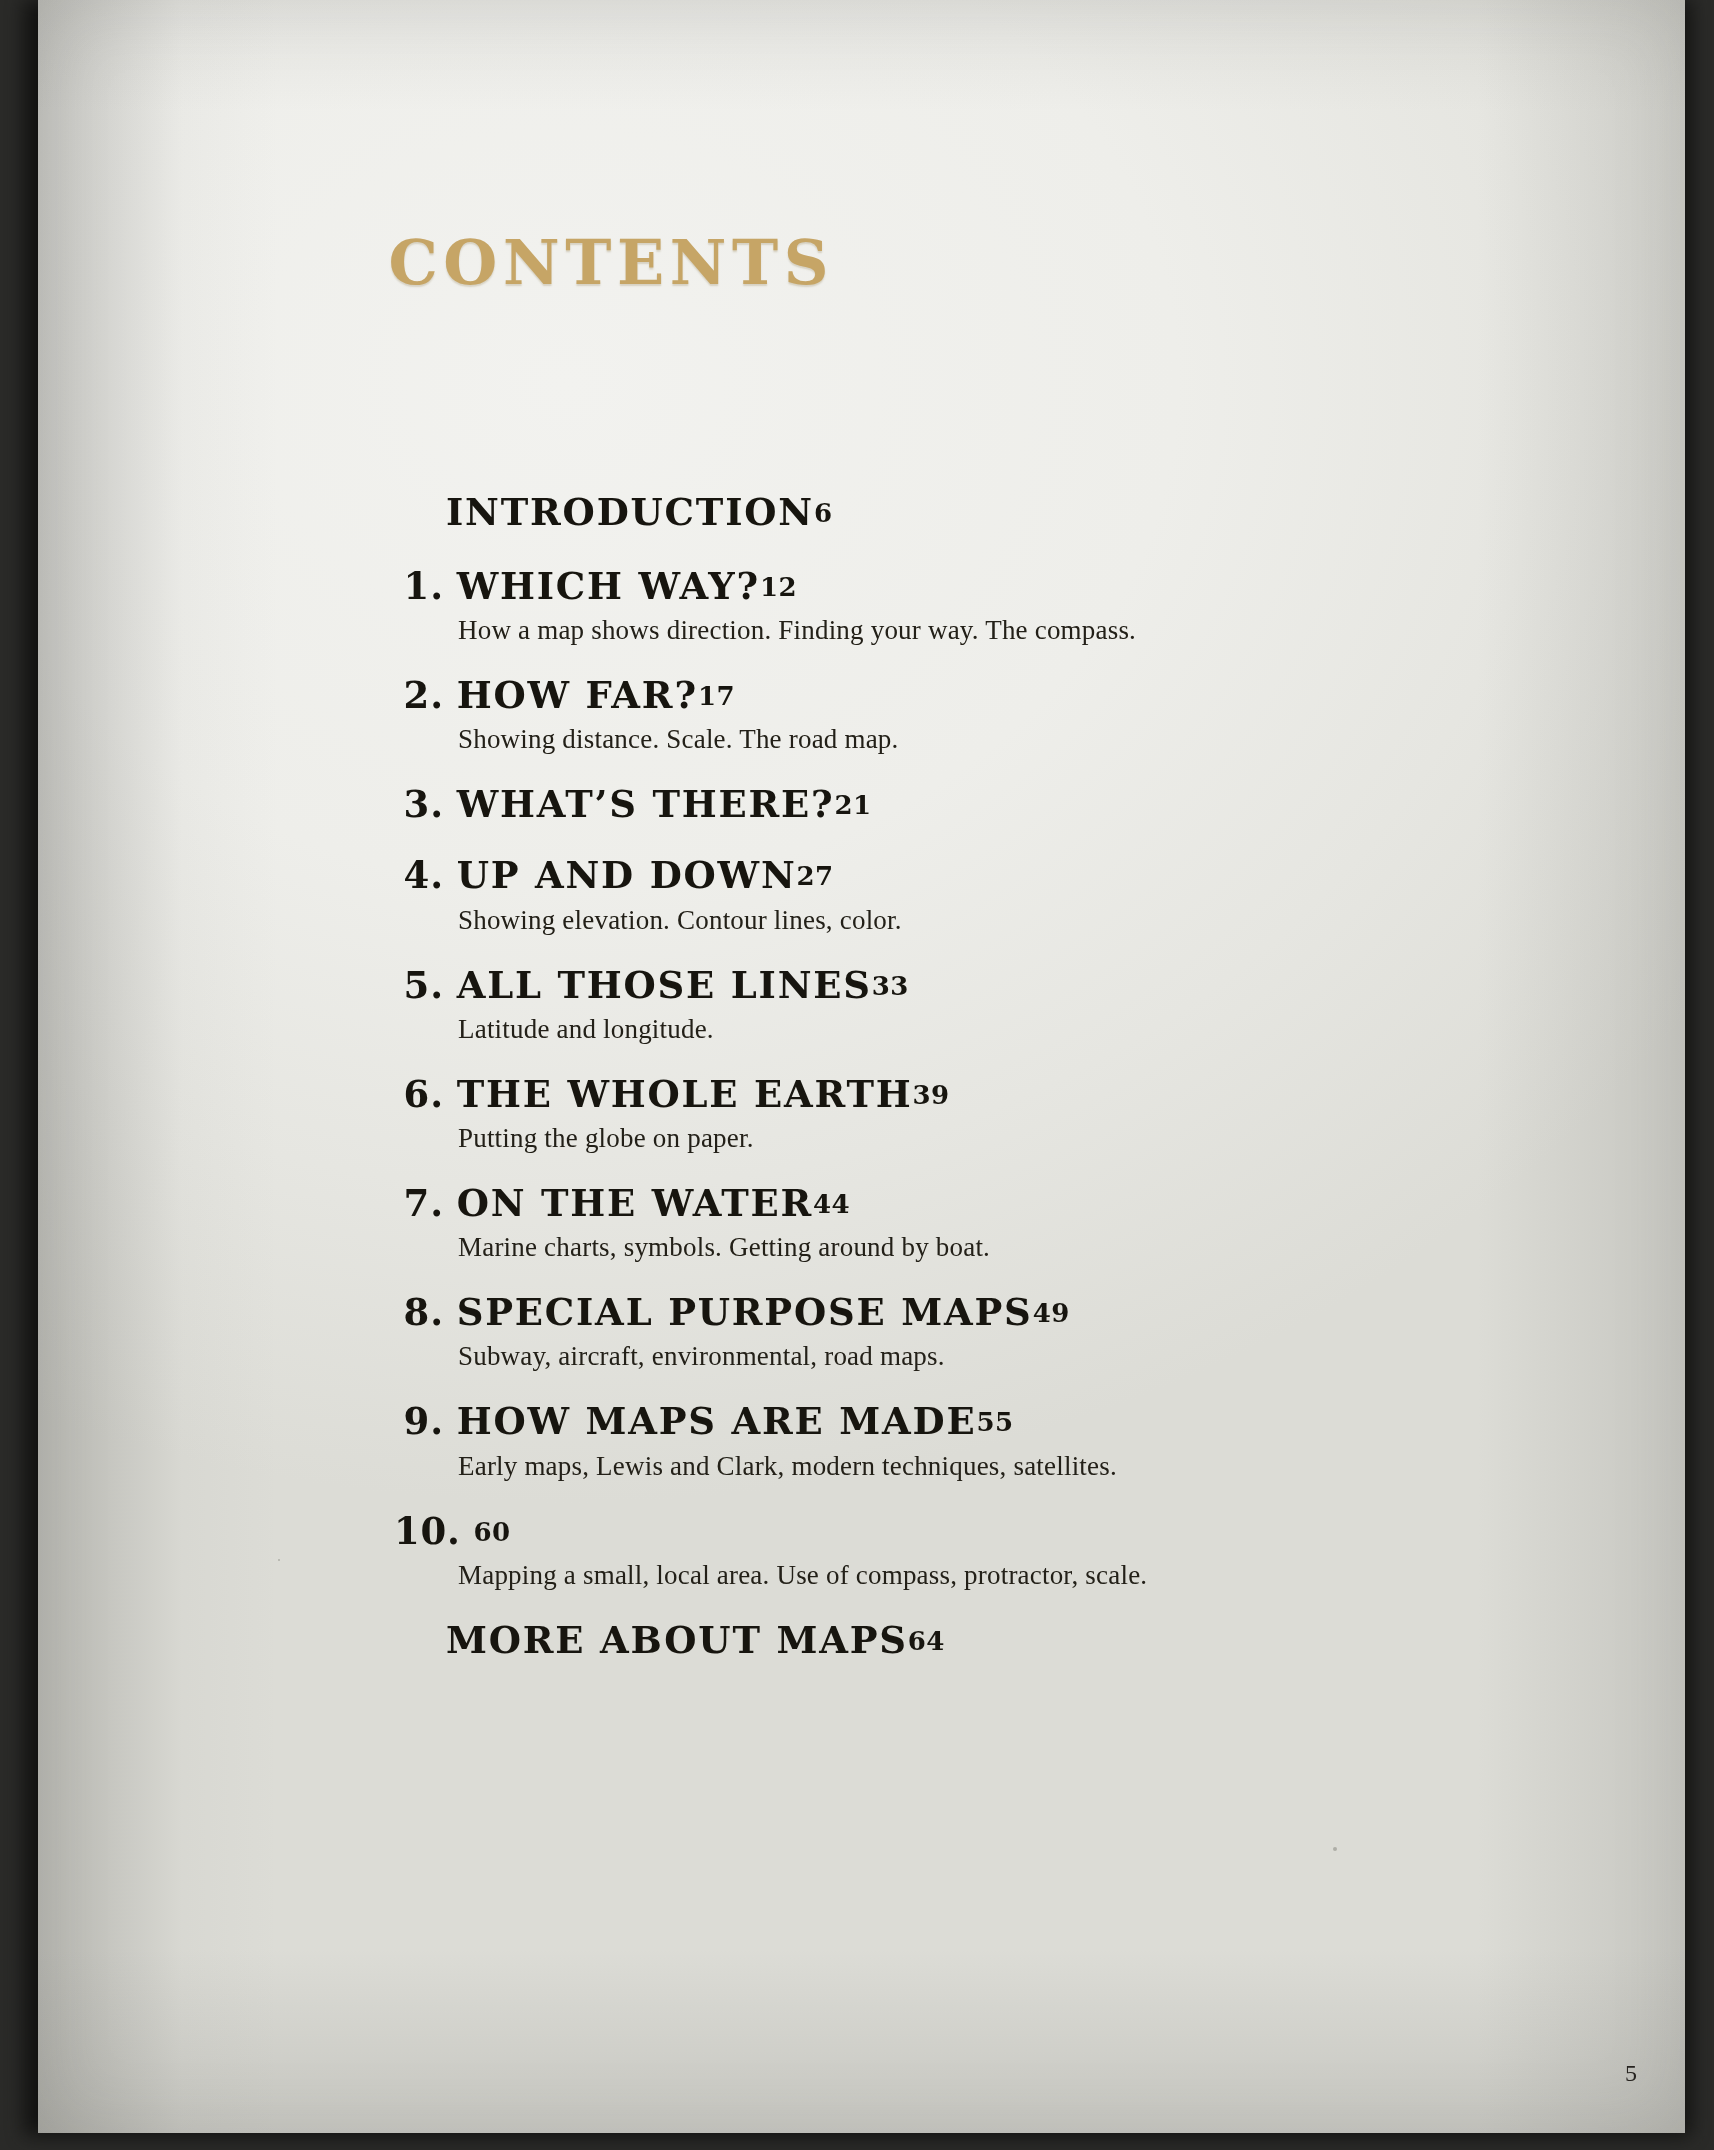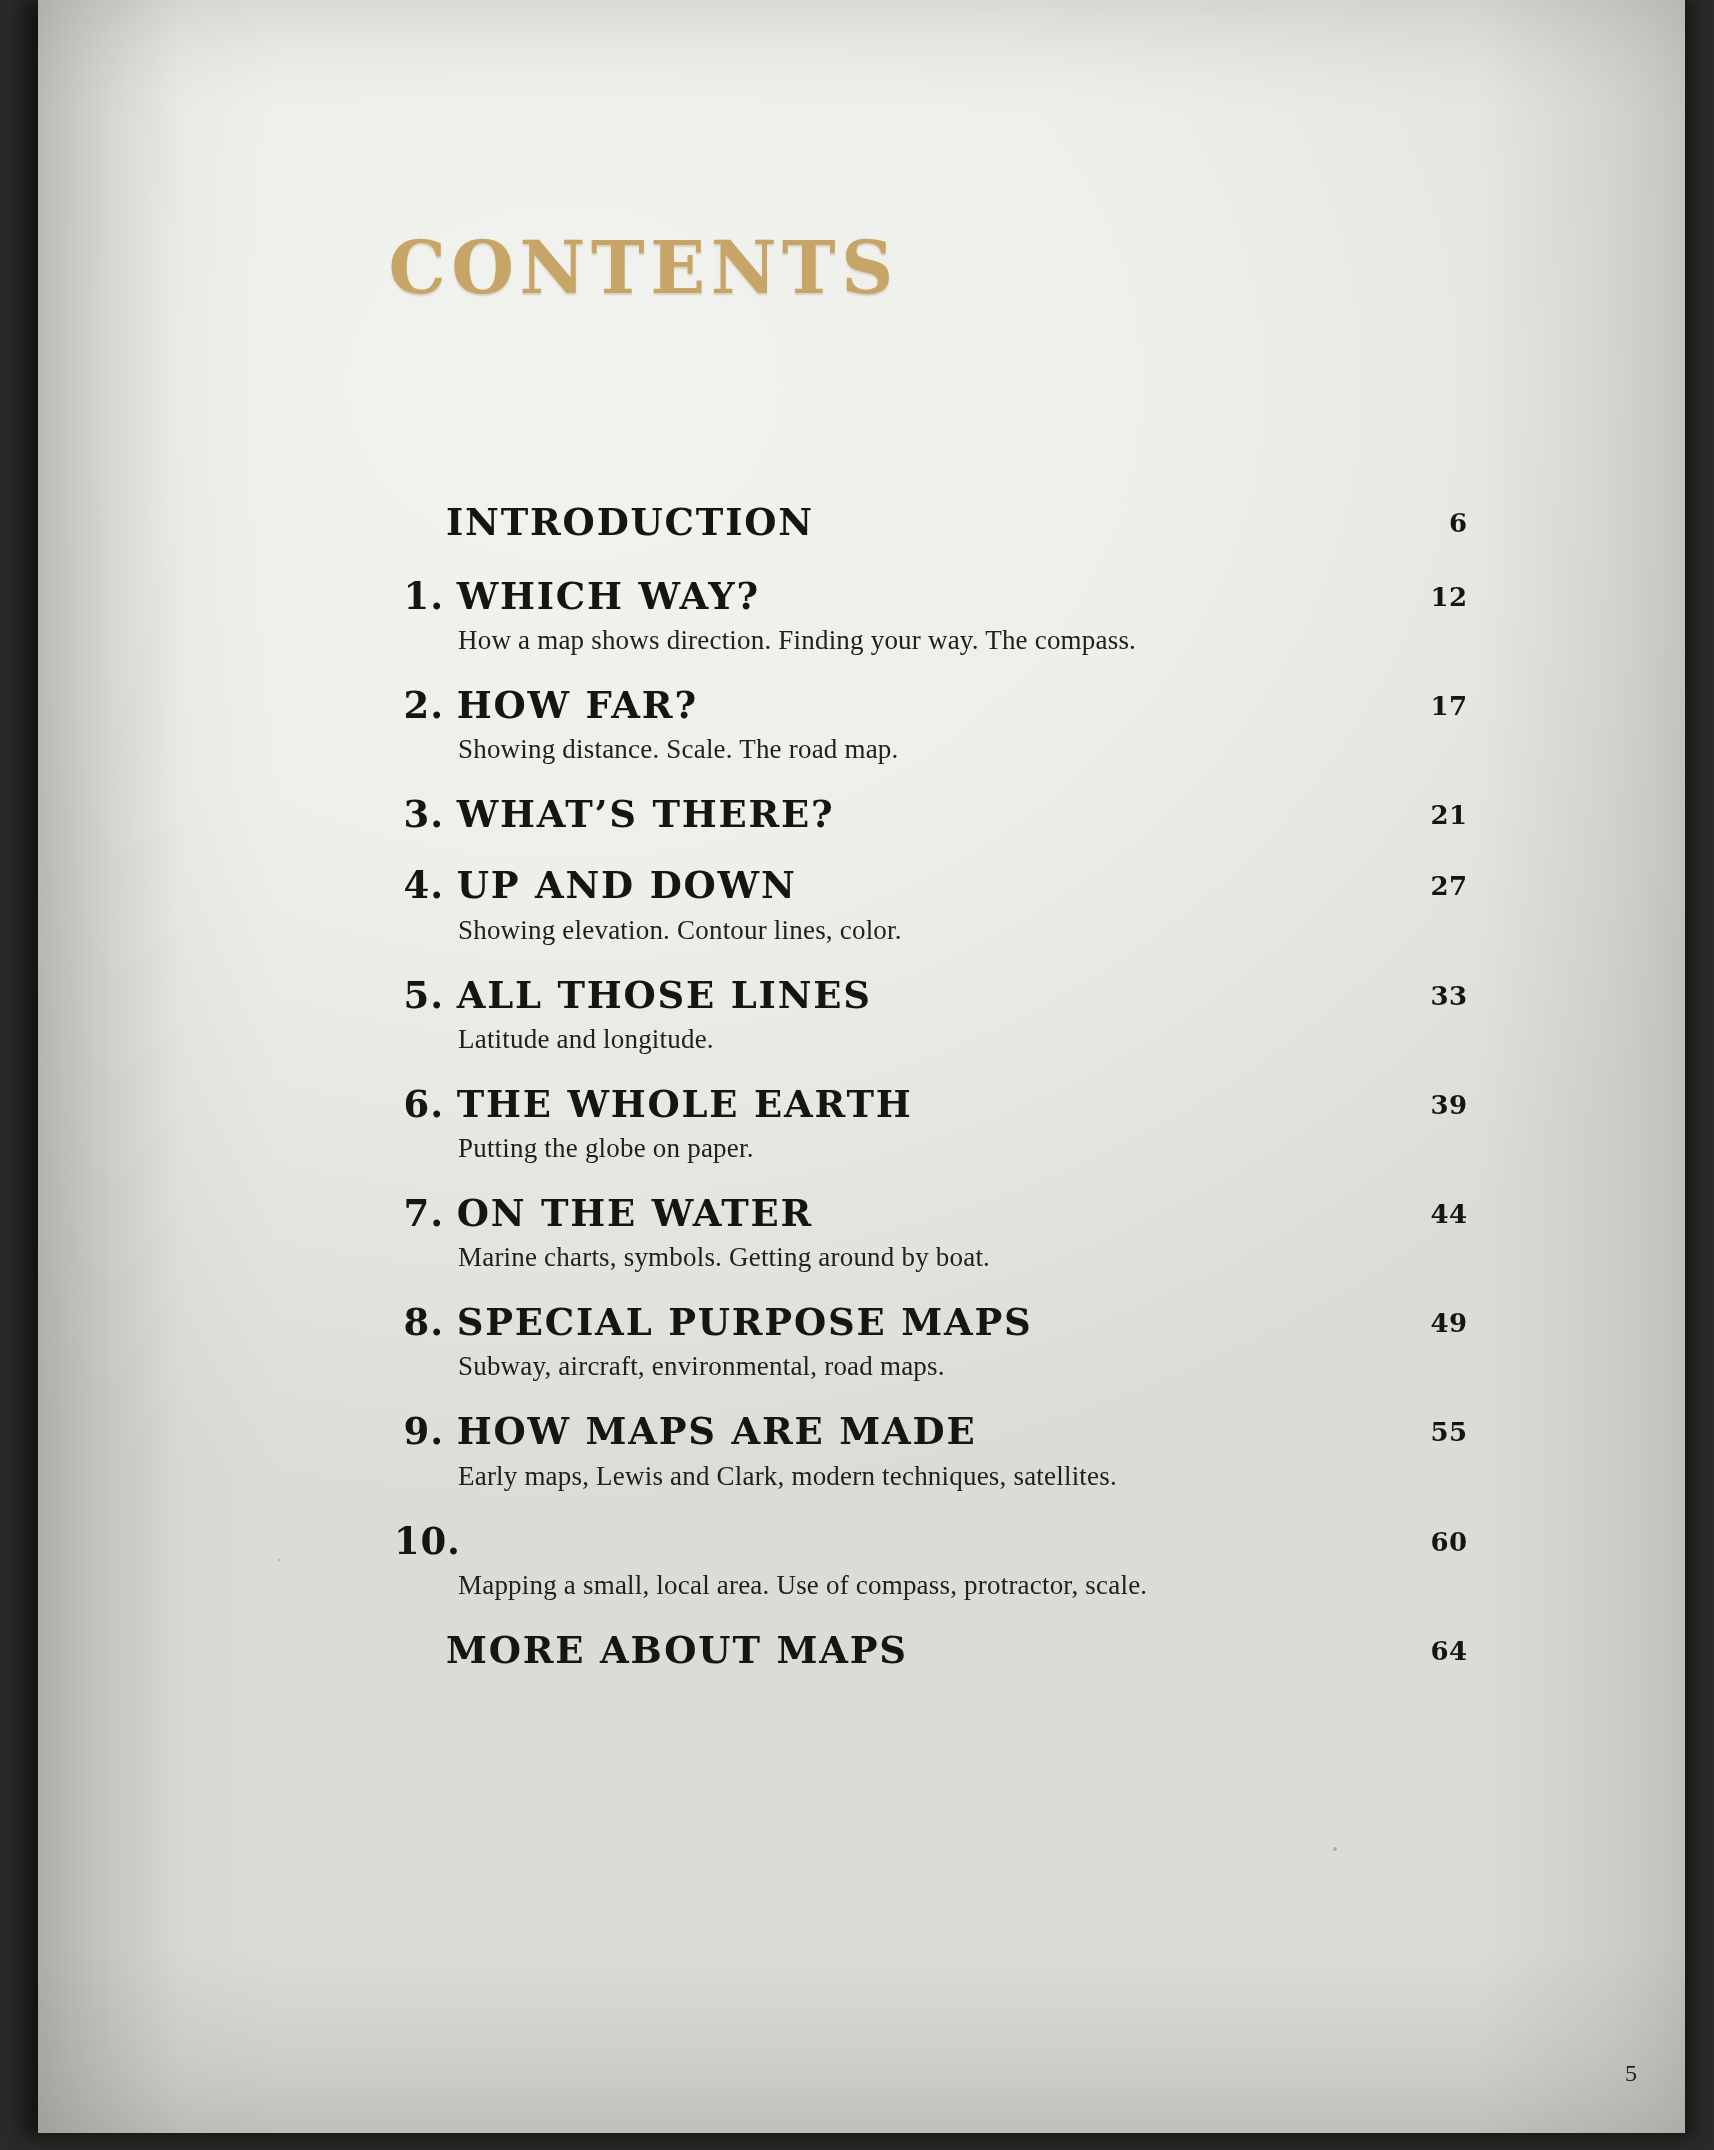--- a/index.html
+++ b/index.html
@@ -79,42 +79,42 @@
   .content-area {
     position: absolute;
     left: 344px;
     top: 232px;
     width: 1087px;
   }
 
   .contents-title {
     font-family: "DejaVu Serif", serif;
     font-weight: bold;
-    font-size: 72px;
+    font-size: 62px;
     letter-spacing: 5.6px;
     color: #c6a566;
     text-shadow: 0 1.6px 1.6px rgba(140,120,70,0.25);
     margin: 0 0 0 6.4px;
     line-height: 1;
   }
 
   .toc {
     margin-top: 196px;
   }
 
   .toc-entry {
     position: relative;
     margin-bottom: 27px;
   }
   .toc-entry.tight { margin-bottom: 30px; }
 
   .entry-head {
     display: flex;
     align-items: baseline;
-    justify-content: space-between;
+    justify-content: flex-start;
   }
 
   .entry-title-wrap {
     display: flex;
     align-items: baseline;
     white-space: nowrap;
   }
 
   .entry-num {
     font-family: "DejaVu Serif", serif;

